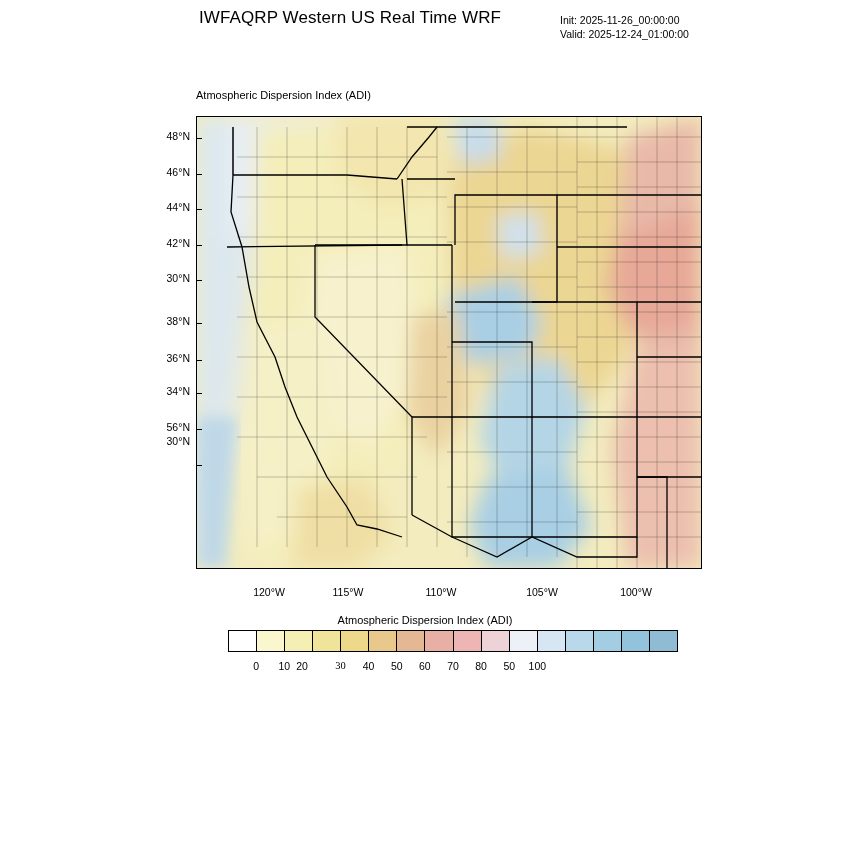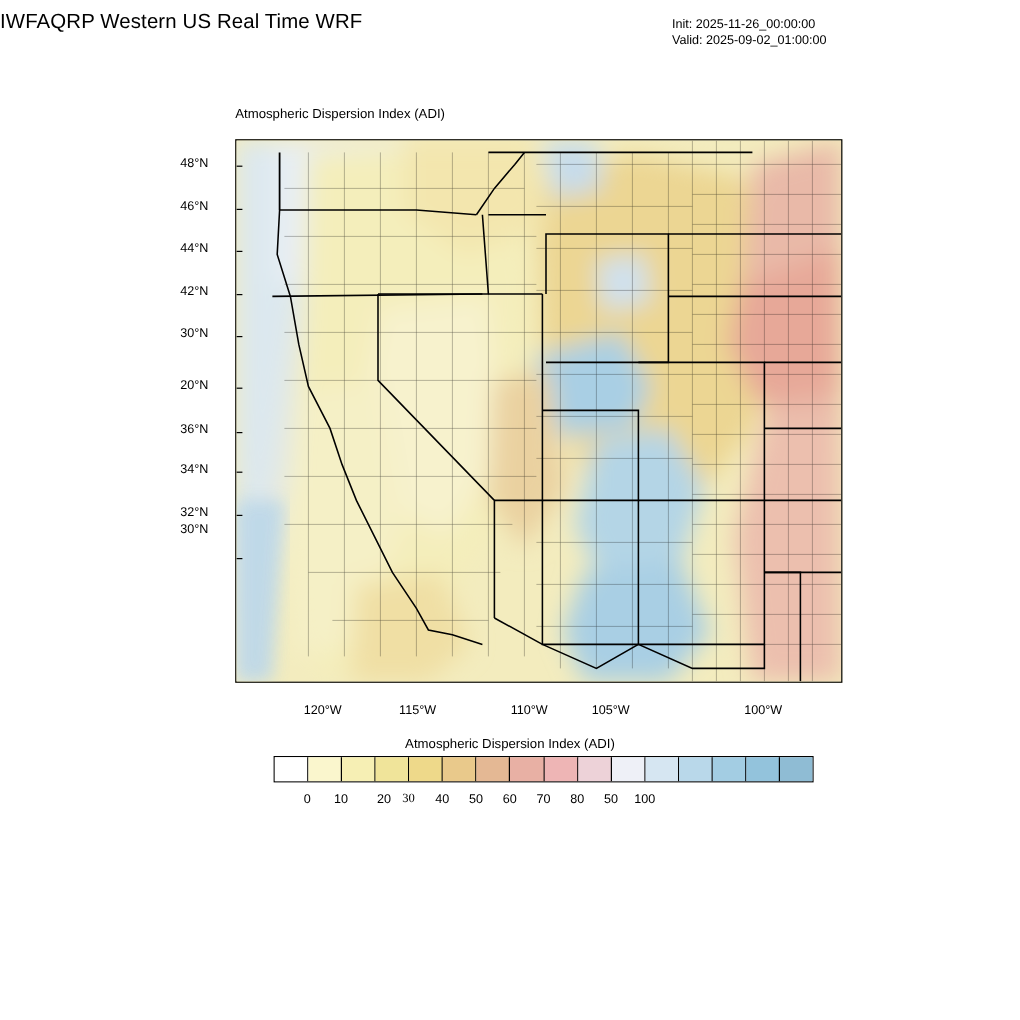--- a/index.html
+++ b/index.html
@@ -19,20 +19,21 @@
     position: absolute;
     inset: 0;
   }
 
   
   #main-title {
     position: absolute;
     left: 0;
     top: 8px;
     width: 700px;
+    text-align: center;
     font-size: 17px;
     letter-spacing: 0.1px;
   }
   #init-line {
     position: absolute;
     left: 560px;
     top: 14px;
     font-size: 10.5px;
     white-space: nowrap;
   }
@@ -69,21 +70,21 @@
     left: 0;
     top: 0;
     width: 504px;
     height: 451px;
   }
 
   
   .ylab {
     position: absolute;
     width: 56px;
-    text-align: center;
+    text-align: right;
     font-size: 10.5px;
     line-height: 11px;
   }
   .xlab {
     position: absolute;
     width: 60px;
     text-align: center;
     font-size: 10.5px;
   }
   .tick-h {
@@ -142,21 +143,21 @@
     line-height: 12px;
   }
 </style>
 </head>
 <body>
 
 <div class="page">
 
   <div id="main-title">IWFAQRP Western US Real Time WRF</div>
   <div id="init-line">Init: 2025-11-26_00:00:00</div>
-  <div id="valid-line">Valid: 2025-09-02_01:00:00</div>
+  <div id="valid-line">Valid: 2025-12-24_01:00:00</div>
 
   <div id="plot-title">Atmospheric Dispersion Index   (ADI)</div>
 
   <div id="map-frame">
     <svg id="map-canvas" viewBox="0 0 504 451" preserveAspectRatio="none">
       <defs>
 
         <filter id="soft" x="-10%" y="-10%" width="120%" height="120%">
           <feGaussianBlur stdDeviation="7"></feGaussianBlur>
         </filter>
@@ -273,30 +274,30 @@
     <div class="tick-h" style="left:0;top:276px"></div>
     <div class="tick-h" style="left:0;top:312px"></div>
     <div class="tick-h" style="left:0;top:348px"></div>
   </div>
 
   <div class="ylab" style="left:134px;top:131px">48°N</div>
   <div class="ylab" style="left:134px;top:167px">46°N</div>
   <div class="ylab" style="left:134px;top:202px">44°N</div>
   <div class="ylab" style="left:134px;top:238px">42°N</div>
   <div class="ylab" style="left:134px;top:273px">30°N</div>
-  <div class="ylab" style="left:134px;top:316px">20°N</div>
+  <div class="ylab" style="left:134px;top:316px">38°N</div>
   <div class="ylab" style="left:134px;top:353px">36°N</div>
   <div class="ylab" style="left:134px;top:386px">34°N</div>
-  <div class="ylab" style="left:134px;top:422px">32°N</div>
+  <div class="ylab" style="left:134px;top:422px">56°N</div>
   <div class="ylab" style="left:134px;top:436px">30°N</div>
 
   <div class="xlab" style="left:239px;top:586px">120°W</div>
   <div class="xlab" style="left:318px;top:586px">115°W</div>
   <div class="xlab" style="left:411px;top:586px">110°W</div>
-  <div class="xlab" style="left:479px;top:586px">105°W</div>
+  <div class="xlab" style="left:512px;top:586px">105°W</div>
   <div class="xlab" style="left:606px;top:586px">100°W</div>
 
   <div id="cbar-title">Atmospheric Dispersion Index  (ADI)</div>
   <div id="cbar-wrap">
       <div style="background: rgb(255, 255, 255);"></div>
       <div style="background: rgb(250, 246, 205);"></div>
       <div style="background: rgb(246, 239, 180);"></div>
       <div style="background: rgb(240, 228, 154);"></div>
       <div style="background: rgb(238, 217, 138);"></div>
       <div style="background: rgb(233, 201, 139);"></div>
@@ -307,21 +308,21 @@
       <div style="background: rgb(238, 240, 247);"></div>
       <div style="background: rgb(214, 230, 242);"></div>
       <div style="background: rgb(185, 216, 234);"></div>
       <div style="background: rgb(163, 205, 227);"></div>
       <div style="background: rgb(147, 195, 220);"></div>
       <div style="background: rgb(143, 188, 212);"></div>
     </div>
   <div id="cbar-labels">
       <span style="left: 8.125px;">0</span>
       <span style="left: 36.25px;">10</span>
-      <span style="left: 72px;">20</span>
+      <span style="left: 54px;">20</span>
       <span style="left: 92.5px; font-family: Liberation Serif, serif;">30</span>
       <span style="left: 120.625px;">40</span>
       <span style="left: 148.75px;">50</span>
       <span style="left: 176.875px;">60</span>
       <span style="left: 205px;">70</span>
       <span style="left: 233.125px;">80</span>
       <span style="left: 261.25px;">50</span>
       <span style="left: 289.375px;">100</span>
     </div>
 

